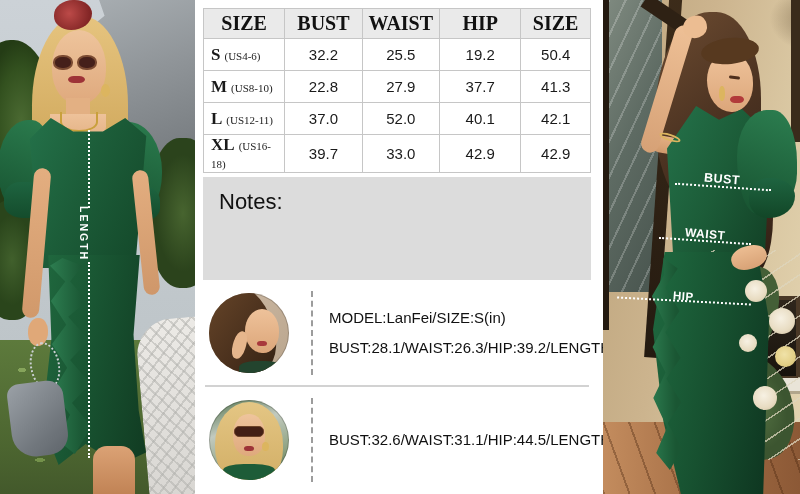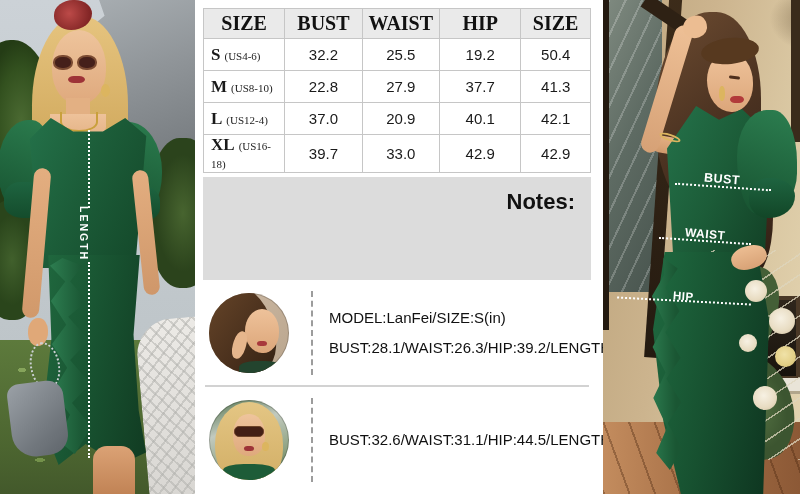--- a/index.html
+++ b/index.html
@@ -177,21 +177,21 @@
     font-family:"Liberation Serif", serif; font-weight:bold; font-size:20px; color:#111; }
   .size-table td { border:1px solid #c6c6c6; height:32px; text-align:center;
     font-size:15px; color:#1a1a1a; }
   .size-table col.c1 { width:21%; } .size-table col.c2 { width:20%; }
   .size-table col.c3 { width:20%; } .size-table col.c4 { width:21%; } .size-table col.c5 { width:18%; }
   td.size-cell { text-align:left; padding-left:7px; font-family:"Liberation Serif", serif; }
   .size-cell .sz { font-weight:bold; font-size:17px; }
   .size-cell .us { font-size:11px; margin-left:4px; color:#222; }
 
   .notes { background:#dcdcdc; margin-top:4px; height:103px; padding:12px 16px 0 16px; }
-  .notes-title { font-size:22px; font-weight:bold; color:#111;text-align:right; }
+  .notes-title { font-size:22px; font-weight:normal; color:#111; }
   .notes-body { font-size:13px; font-weight:bold; color:#222; line-height:1.5; margin-top:5px; }
 
   .model-row { height:105px; display:flex; align-items:center; padding-left:6px; }
   .avatar { width:80px; height:80px; border-radius:50%; overflow:hidden; position:relative; flex:none;
     box-shadow:inset 0 0 0 1px rgba(0,0,0,.2); }
   .vsep { border-left:2px dashed #9c9c9c; height:84px; margin:0 16px 0 22px; }
   .model-text { font-size:15px; color:#111; }
   .model-text .ln { margin:13px 0; }
   .hsep { border-top:2px solid #d2d2d2; margin:0 2px; }
 
@@ -292,24 +292,24 @@
           <td class="size-cell">
             <span class="sz">M</span><span class="us">(US8-10)</span>
           </td>
           <td>22.8</td>
           <td>27.9</td>
           <td>37.7</td>
           <td>41.3</td>
         </tr>
         <tr>
           <td class="size-cell">
-            <span class="sz">L</span><span class="us">(US12-4)</span>
+            <span class="sz">L</span><span class="us">(US12-11)</span>
           </td>
           <td>37.0</td>
-          <td>20.9</td>
+          <td>52.0</td>
           <td>40.1</td>
           <td>42.1</td>
         </tr>
         <tr>
           <td class="size-cell">
             <span class="sz">XL</span><span class="us">(US16-18)</span>
           </td>
           <td>39.7</td>
           <td>33.0</td>
           <td>42.9</td>

